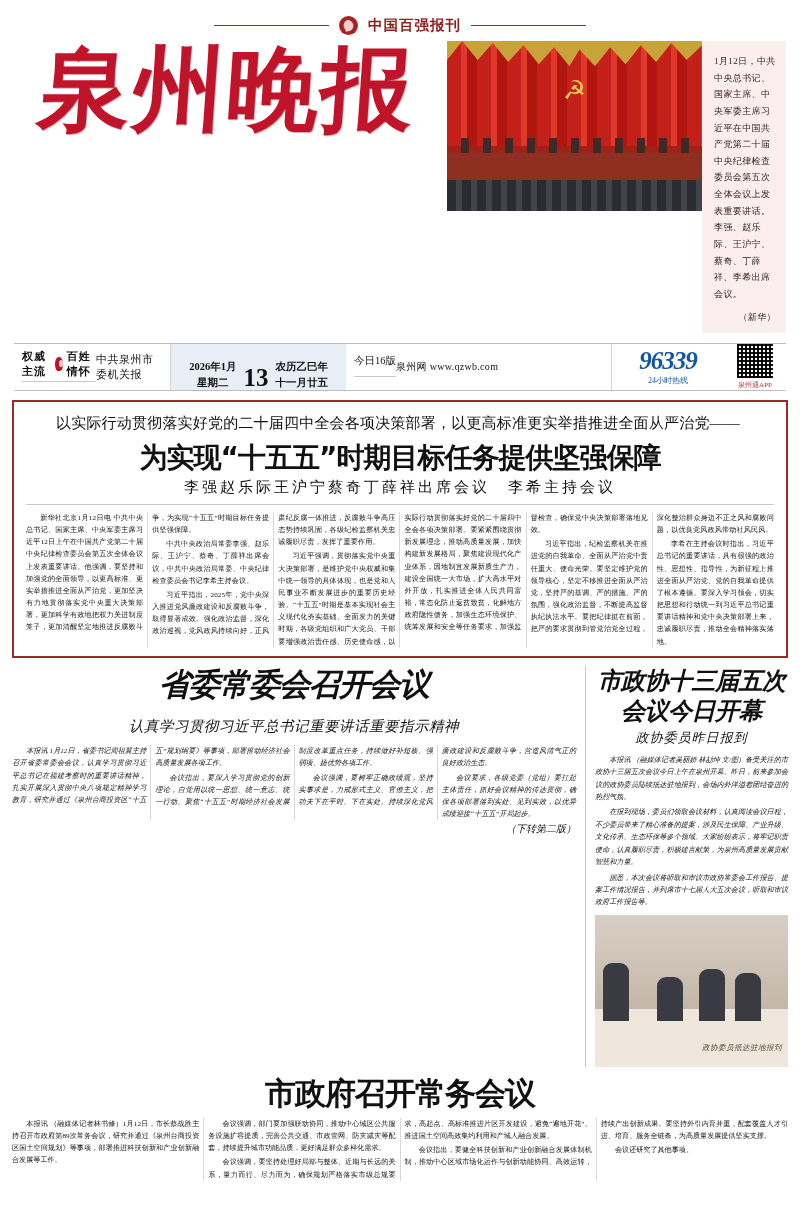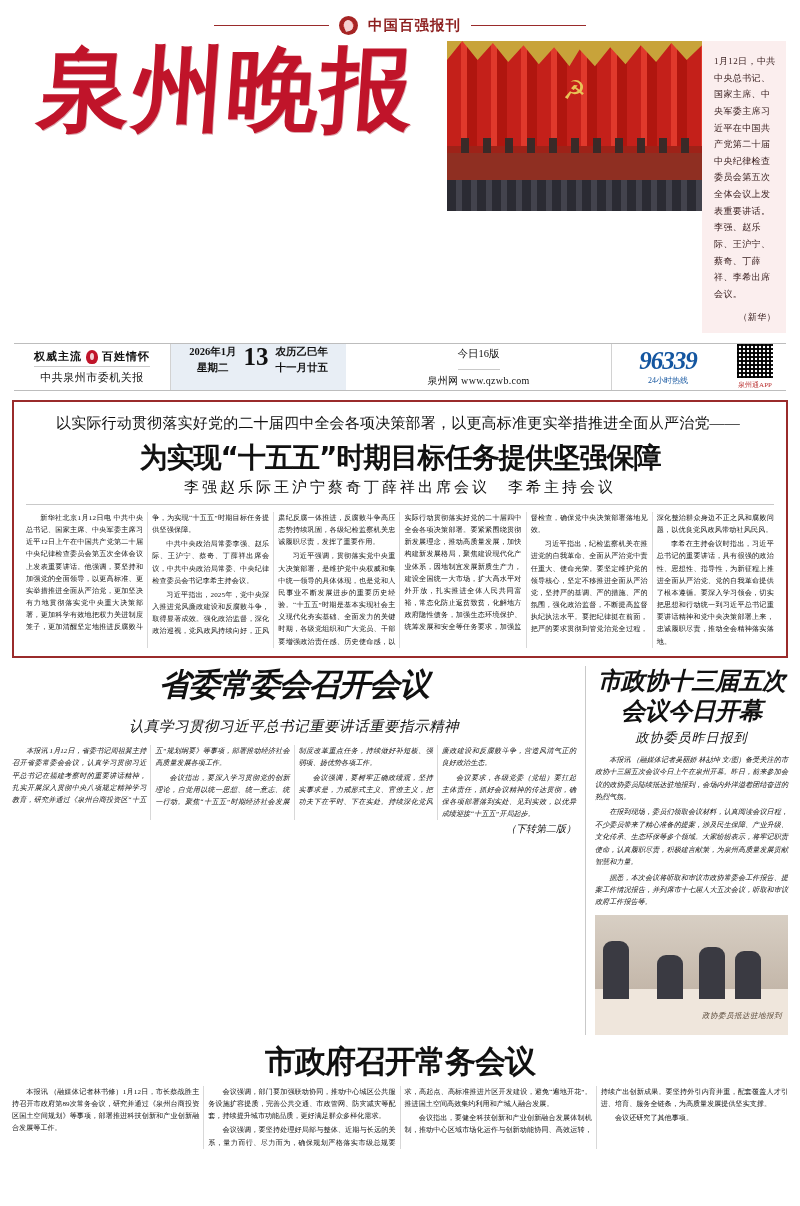--- a/index.html
+++ b/index.html
@@ -27,27 +27,27 @@
   .photo .flagwall{position:absolute;inset:0 0 38% 0;background:repeating-linear-gradient(90deg,#c4201a 0 14px,#e0392c 14px 20px,#b0160f 20px 30px);clip-path:polygon(0 18%,6% 0,12% 18%,18% 2%,24% 20%,30% 4%,36% 22%,42% 6%,48% 24%,52% 8%,58% 24%,64% 6%,70% 22%,76% 4%,82% 20%,88% 2%,94% 18%,100% 4%,100% 100%,0 100%);}
   .photo .emblem{position:absolute;left:50%;top:20%;transform:translateX(-50%);color:#e8c457;font-size:26px;}
   .photo .rostrum{position:absolute;left:0;right:0;bottom:18%;height:16%;background:#8f2f22;}
   .photo .heads{position:absolute;left:0;right:0;bottom:0;height:18%;background:repeating-linear-gradient(90deg,#2b2b33 0 9px,#43434d 9px 15px);}
   .photo .seated{position:absolute;left:0;right:0;bottom:34%;height:9%;background:repeating-linear-gradient(90deg,transparent 0 14px,#3a2a28 14px 22px);}
   .pcaption{flex:1;background:#fbeeee;padding:12px 10px 8px 12px;font-size:9px;line-height:1.85;color:#3a2020;letter-spacing:.4px;}
   .pcaption .src{display:block;text-align:right;margin-top:6px;}
 
   
   .infobar{display:flex;align-items:stretch;margin:10px 14px 0;border-top:1px solid #bdbdbd;border-bottom:1px solid #bdbdbd;height:46px;font-size:10px;}
-  .ib-cell{display:flex;flex-direction:column;justify-content:center;align-items:center;padding:0 8px;}
+  .ib-cell{display:flex;align-items:center;padding:0 8px;}
   .ib-slogan{flex:0 0 140px;border-right:1px solid #d2d2d2;}
   .ib-slogan .l1{display:flex;align-items:center;gap:4px;font-size:11px;font-weight:700;letter-spacing:1px;border-bottom:1px solid #c9c9c9;padding-bottom:2px;margin-bottom:3px;}
   .ib-slogan .l2{font-size:11px;letter-spacing:.5px;}
   .flame{width:12px;height:14px;border-radius:50% 50% 45% 45%;background:#c0142a;position:relative;}
   .flame::after{content:"";position:absolute;left:4px;top:3px;width:4px;height:7px;background:#fff;border-radius:50%;opacity:.8;}
-  .ib-date{flex:0 0 175px;background:#e8eef5;display:flex;align-items:flex-start;justify-content:center;gap:7px;}
+  .ib-date{flex:0 0 175px;background:#e8eef5;display:flex;align-items:flex-end;justify-content:center;gap:7px;}
   .ib-date .side{text-align:center;font-size:10.5px;line-height:1.5;font-weight:700;}
   .ib-date .big{font-size:25px;font-weight:700;line-height:1;}
   .ib-mid{flex:1;border-right:1px solid #d2d2d2;}
   .ib-mid .l1{border-bottom:1px solid #c9c9c9;padding-bottom:8px;margin-bottom:4px;font-size:10.5px;}
   .ib-mid .l2{font-size:10px;letter-spacing:.3px;}
   .ib-hot{flex:0 0 112px;display:flex;flex-direction:column;align-items:center;justify-content:center;}
   .ib-hot .num{font-size:25px;font-weight:700;color:#1456a0;font-style:italic;line-height:1;letter-spacing:-1px;}
   .ib-hot .sub{font-size:8px;color:#1456a0;margin-top:2px;}
   .ib-qr{flex:0 0 62px;display:flex;flex-direction:column;align-items:center;justify-content:center;}
   .qr{width:36px;height:36px;background:
@@ -73,21 +73,21 @@
   .h2s{font-size:14.5px;text-align:center;line-height:1.6;margin-top:12px;letter-spacing:.5px;}
   .cols4{column-count:4;column-gap:9px;column-rule:1px solid #d8d8d8;font-size:7.1px;line-height:1.72;text-align:justify;margin-top:7px;}
   .cols4 p{margin:0 0 2px;text-indent:2em;}
   .jump{text-align:right;font-size:10px;margin-top:2px;}
 
   .h2b{font-family:"DejaVu Sans","Liberation Sans",sans-serif;font-weight:700;font-size:24px;text-align:center;letter-spacing:-.5px;line-height:1.25;}
   .h2bs{font-size:13px;text-align:center;margin-top:3px;letter-spacing:1px;}
   .rcol{font-size:7.1px;line-height:1.75;text-align:justify;margin-top:7px;}
   .rcol p{margin:0 0 3px;text-indent:2em;}
 
-  .rphoto{margin-top:6px;height:120px;background:linear-gradient(#d8cfc4,#b7a899);position:relative;overflow:hidden;}
+  .rphoto{margin-top:6px;height:152px;background:linear-gradient(#d8cfc4,#b7a899);position:relative;overflow:hidden;}
   .rphoto .tablecloth{position:absolute;left:0;right:0;bottom:0;height:38%;background:#efe6dc;}
   .rphoto .p{position:absolute;bottom:30%;width:26px;background:#3a3a42;border-radius:9px 9px 0 0;}
   .rphoto .cap{position:absolute;right:6px;bottom:14px;font-size:7.5px;color:#5a4a3a;letter-spacing:.5px;}
 
   
   .gov{margin:8px 12px 0;}
   .cols4b{column-count:4;column-gap:9px;column-rule:1px solid #d8d8d8;font-size:7.1px;line-height:1.72;text-align:justify;margin-top:6px;}
   .cols4b p{margin:0 0 2px;text-indent:2em;}
 </style>
 </head>

